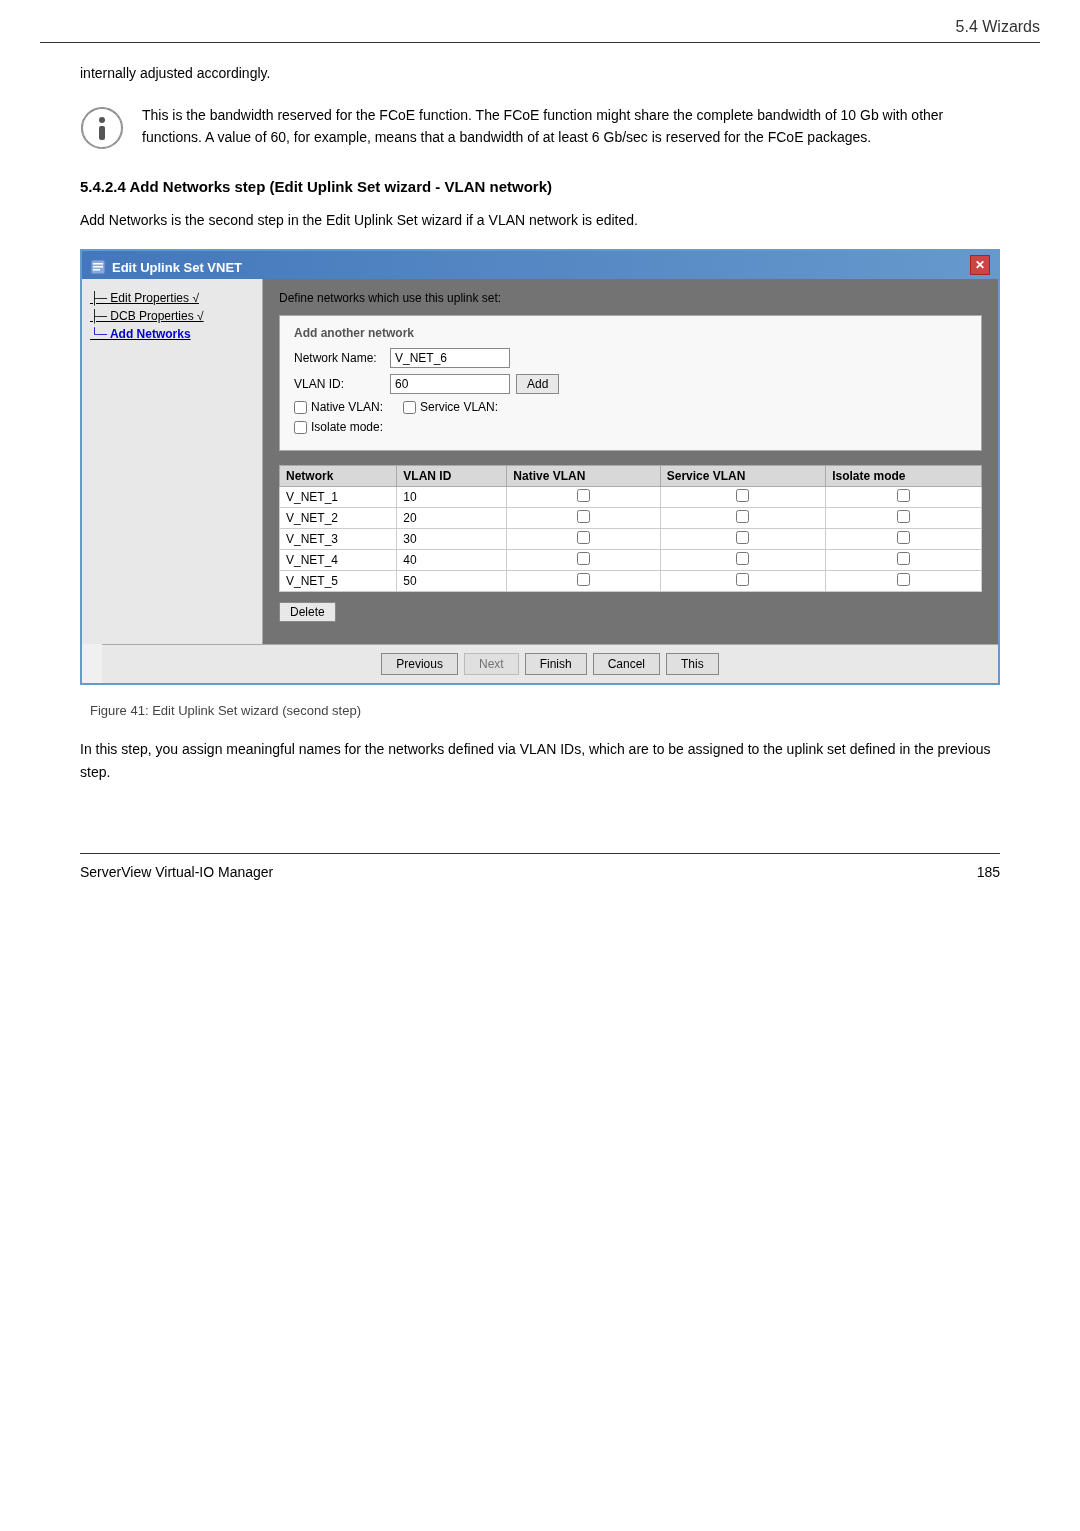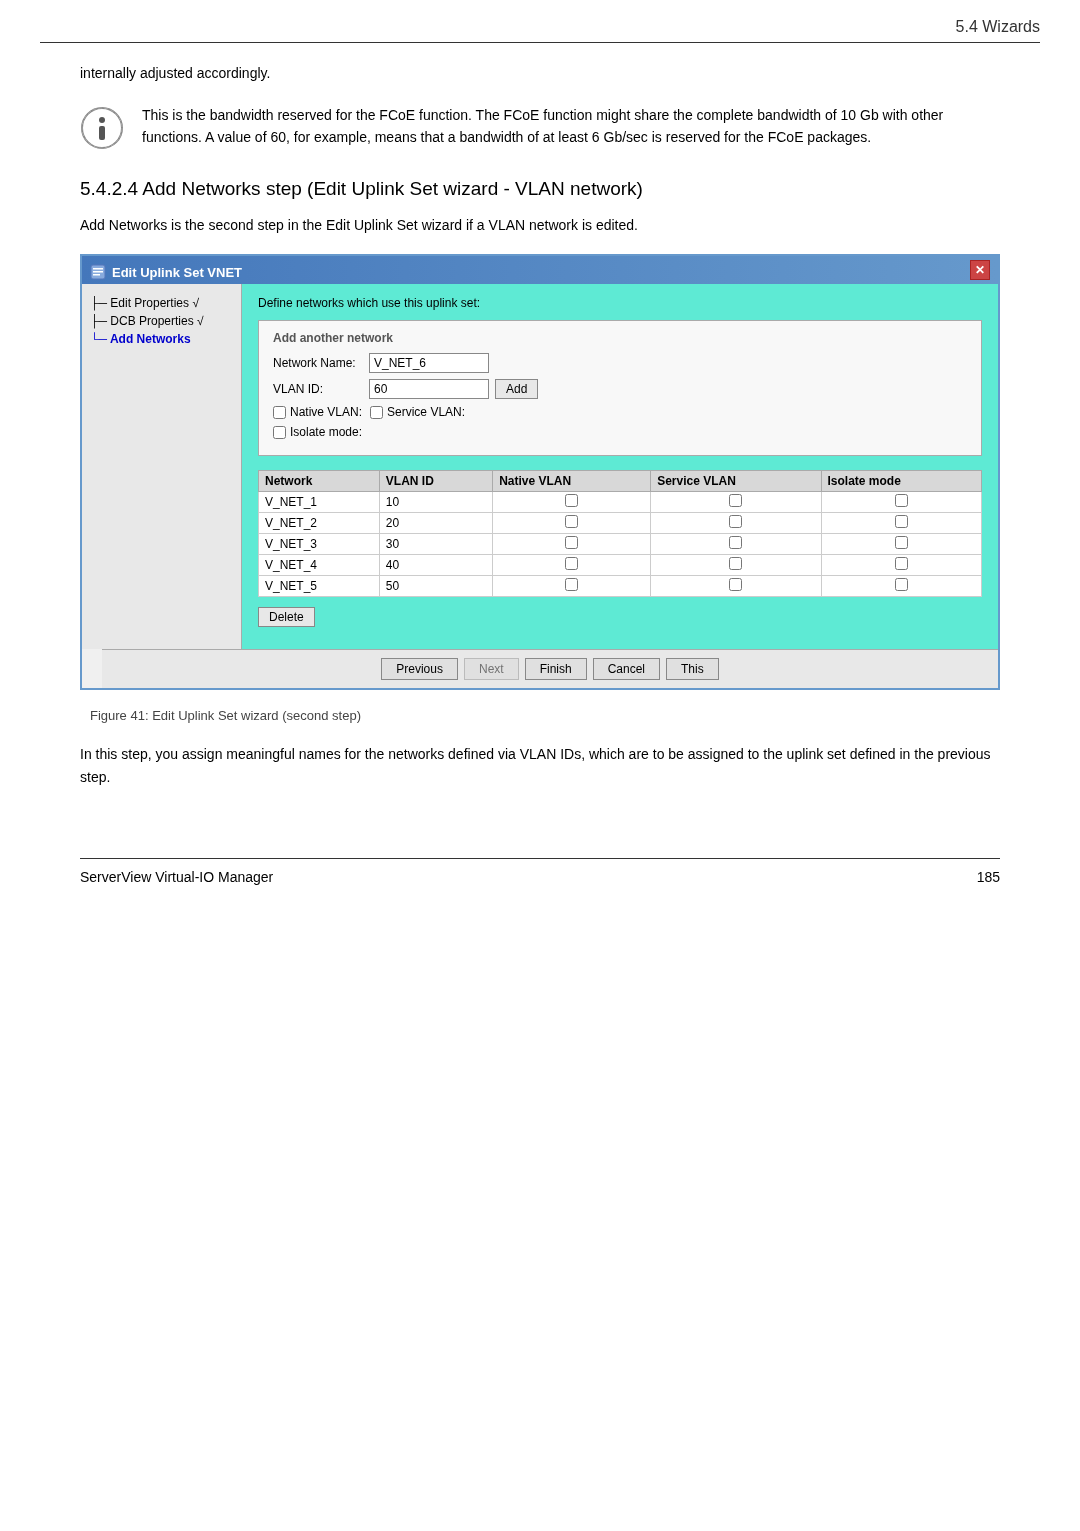--- a/index.html
+++ b/index.html
@@ -50,22 +50,22 @@
       flex-shrink: 0;
       margin-top: 2px;
     }
 
     .info-text {
       font-size: 14px;
       line-height: 1.6;
     }
 
     .section-heading {
-      font-size: 19px;
-      font-weight: normal;
+      font-size: 15px;
+      font-weight: bold;
       margin-bottom: 14px;
       margin-top: 10px;
     }
 
     .section-subtext {
       font-size: 14px;
       line-height: 1.6;
       margin-bottom: 18px;
     }
 
@@ -109,25 +109,26 @@
       cursor: pointer;
       font-weight: bold;
     }
 
     .dialog-body {
       display: flex;
       min-height: 340px;
     }
 
     .dialog-sidebar {
-      width: 160px;
+      width: 181px;
       background: #e8e8e8;
       border-right: 1px solid #aaa;
       padding: 10px 8px;
       font-size: 12px;
+      text-decoration: underline;
     }
 
     .sidebar-item-tree {
       list-style: none;
       padding: 0;
       margin: 0;
     }
 
     .sidebar-item-tree li {
       padding: 2px 0;
@@ -135,21 +136,21 @@
     }
 
     .sidebar-item-active {
       color: #0000cc;
       font-weight: bold;
     }
 
     .dialog-main {
       flex: 1;
       padding: 12px 16px;
-      background: #5eead4;
+      background: #737373;
     }
 
     .dialog-instruction {
       font-size: 12px;
       margin-bottom: 10px;
     }
 
     .add-network-group {
       border: 1px solid #aaa;
       padding: 10px 14px;
@@ -188,21 +189,21 @@
       border: 1px solid #888;
       background: #e8e8e8;
       padding: 2px 10px;
       font-size: 12px;
       cursor: pointer;
     }
 
     .checkbox-row {
       display: flex;
       align-items: flex-start;
-      gap: 8px;
+      gap: 20px;
       margin-bottom: 6px;
     }
 
     .checkbox-item {
       display: flex;
       align-items: center;
       gap: 4px;
       font-size: 12px;
     }
 

